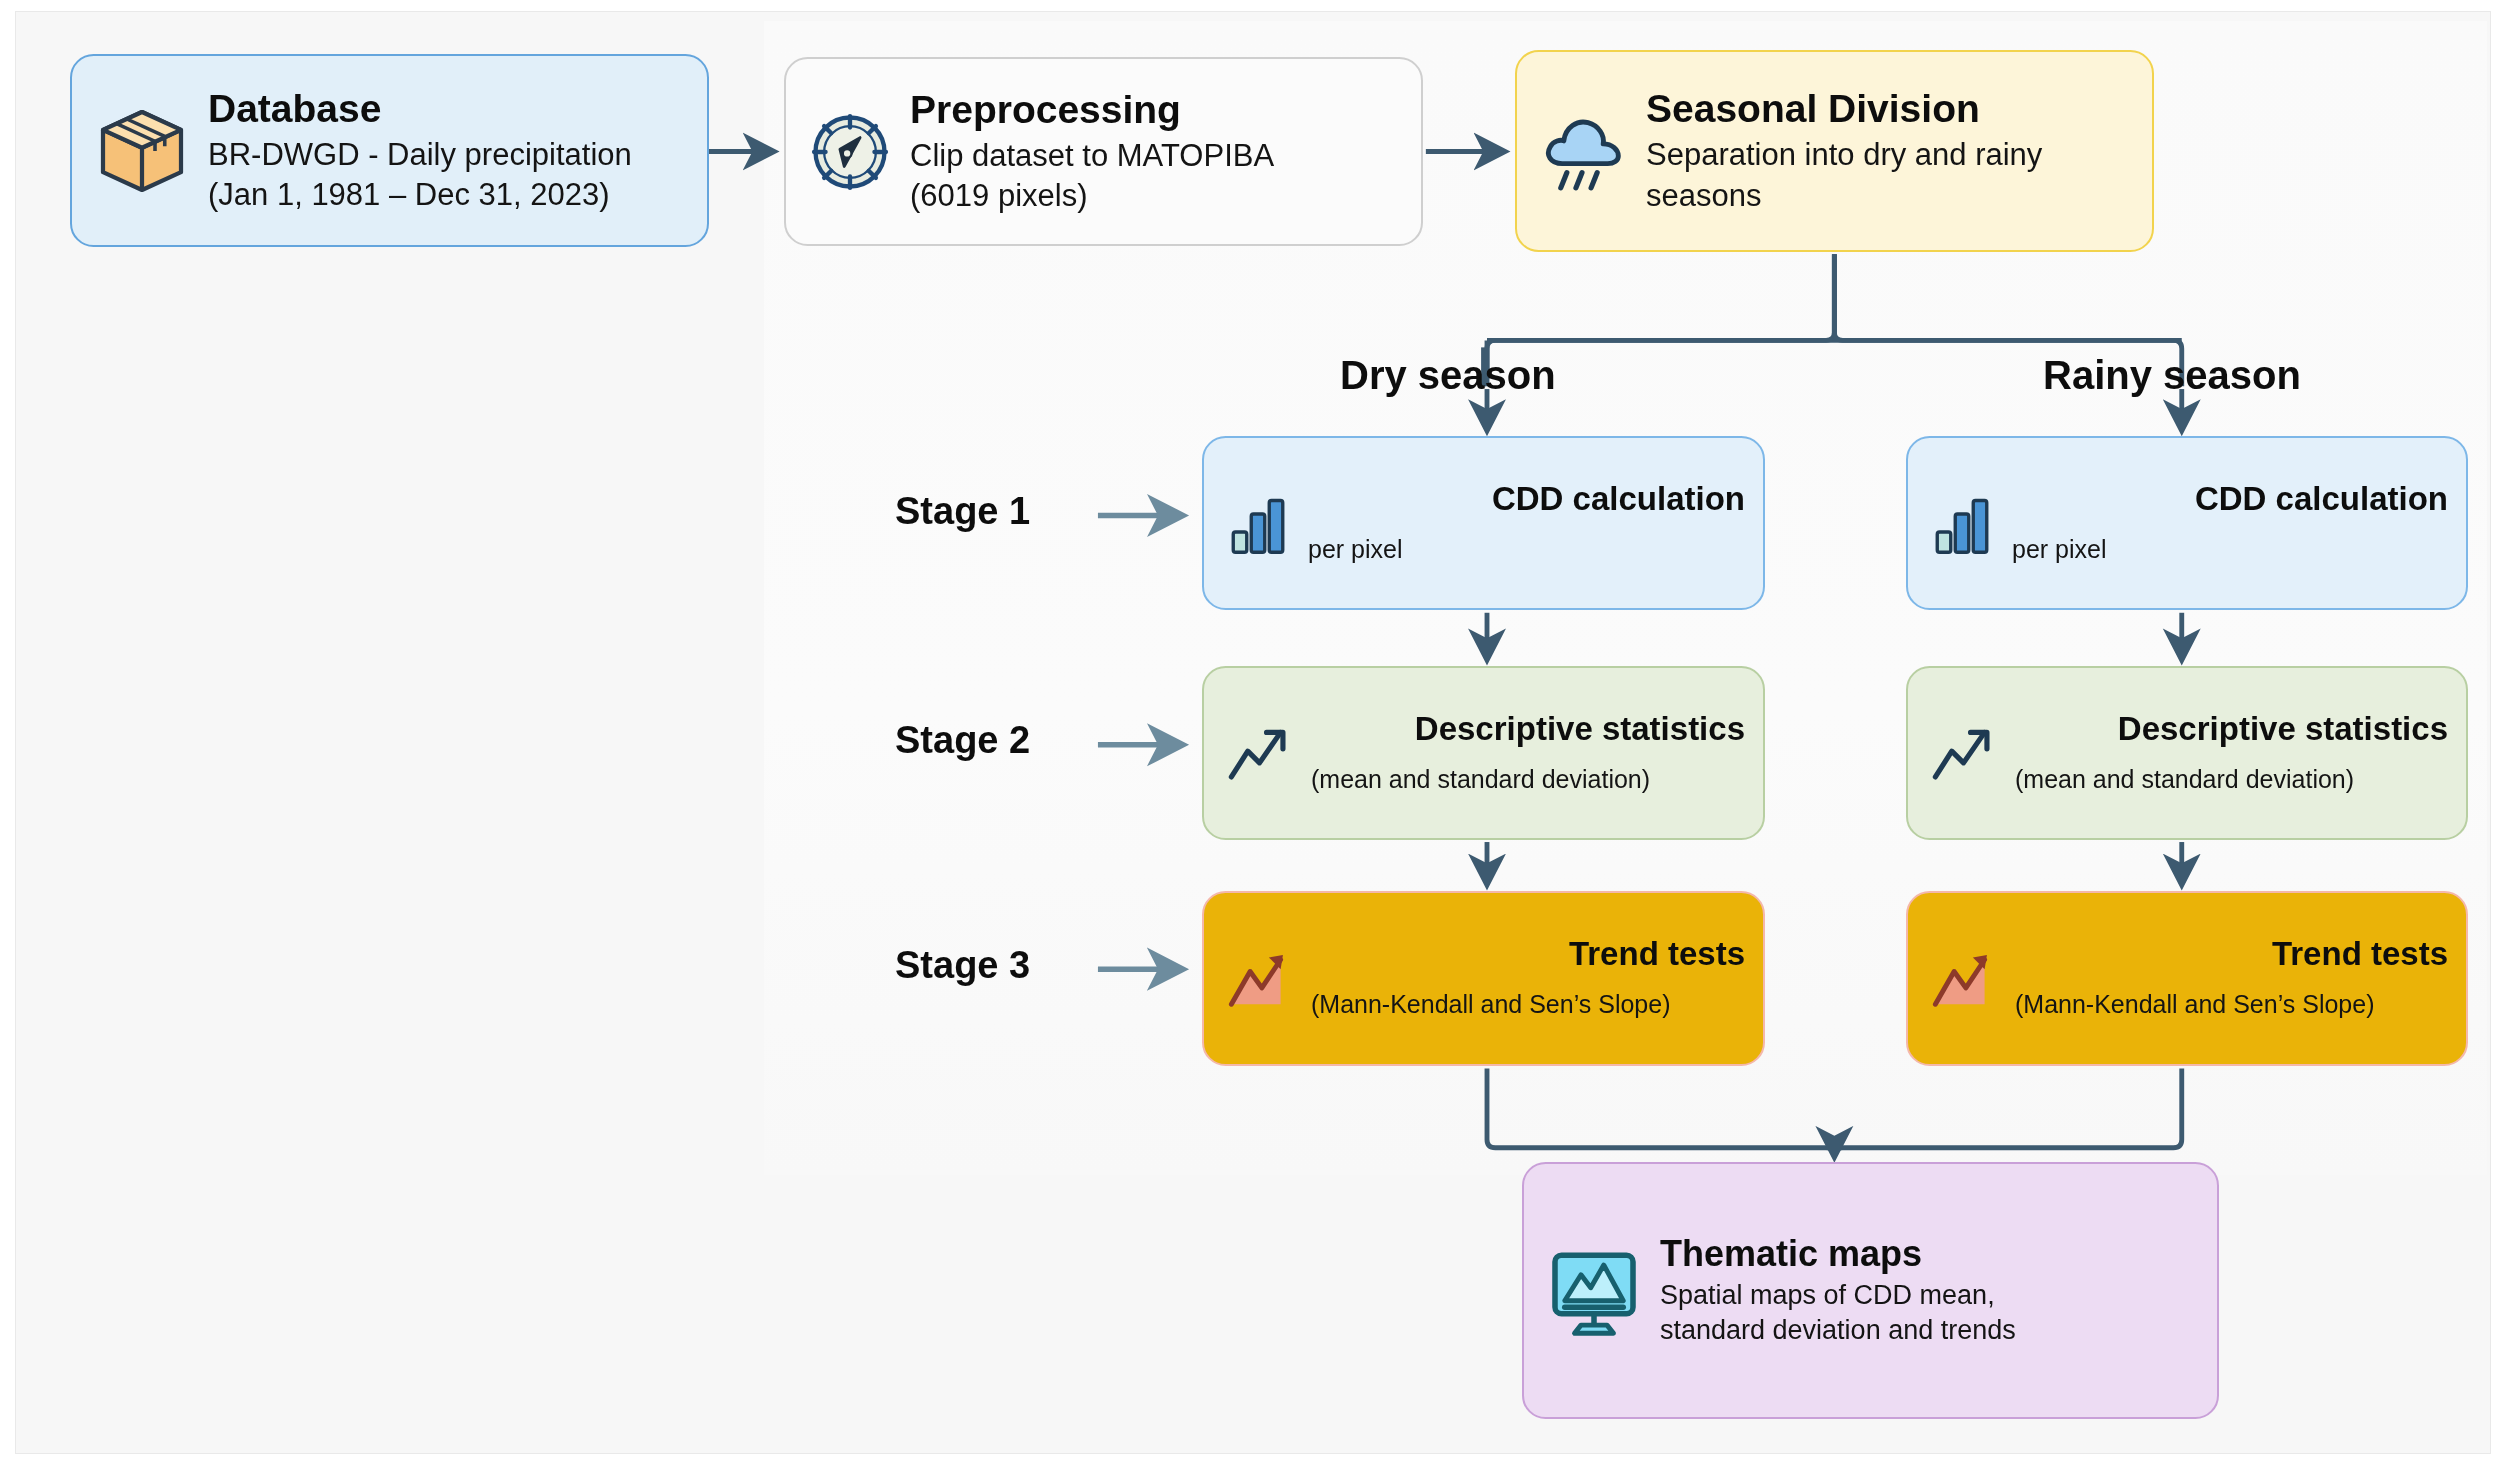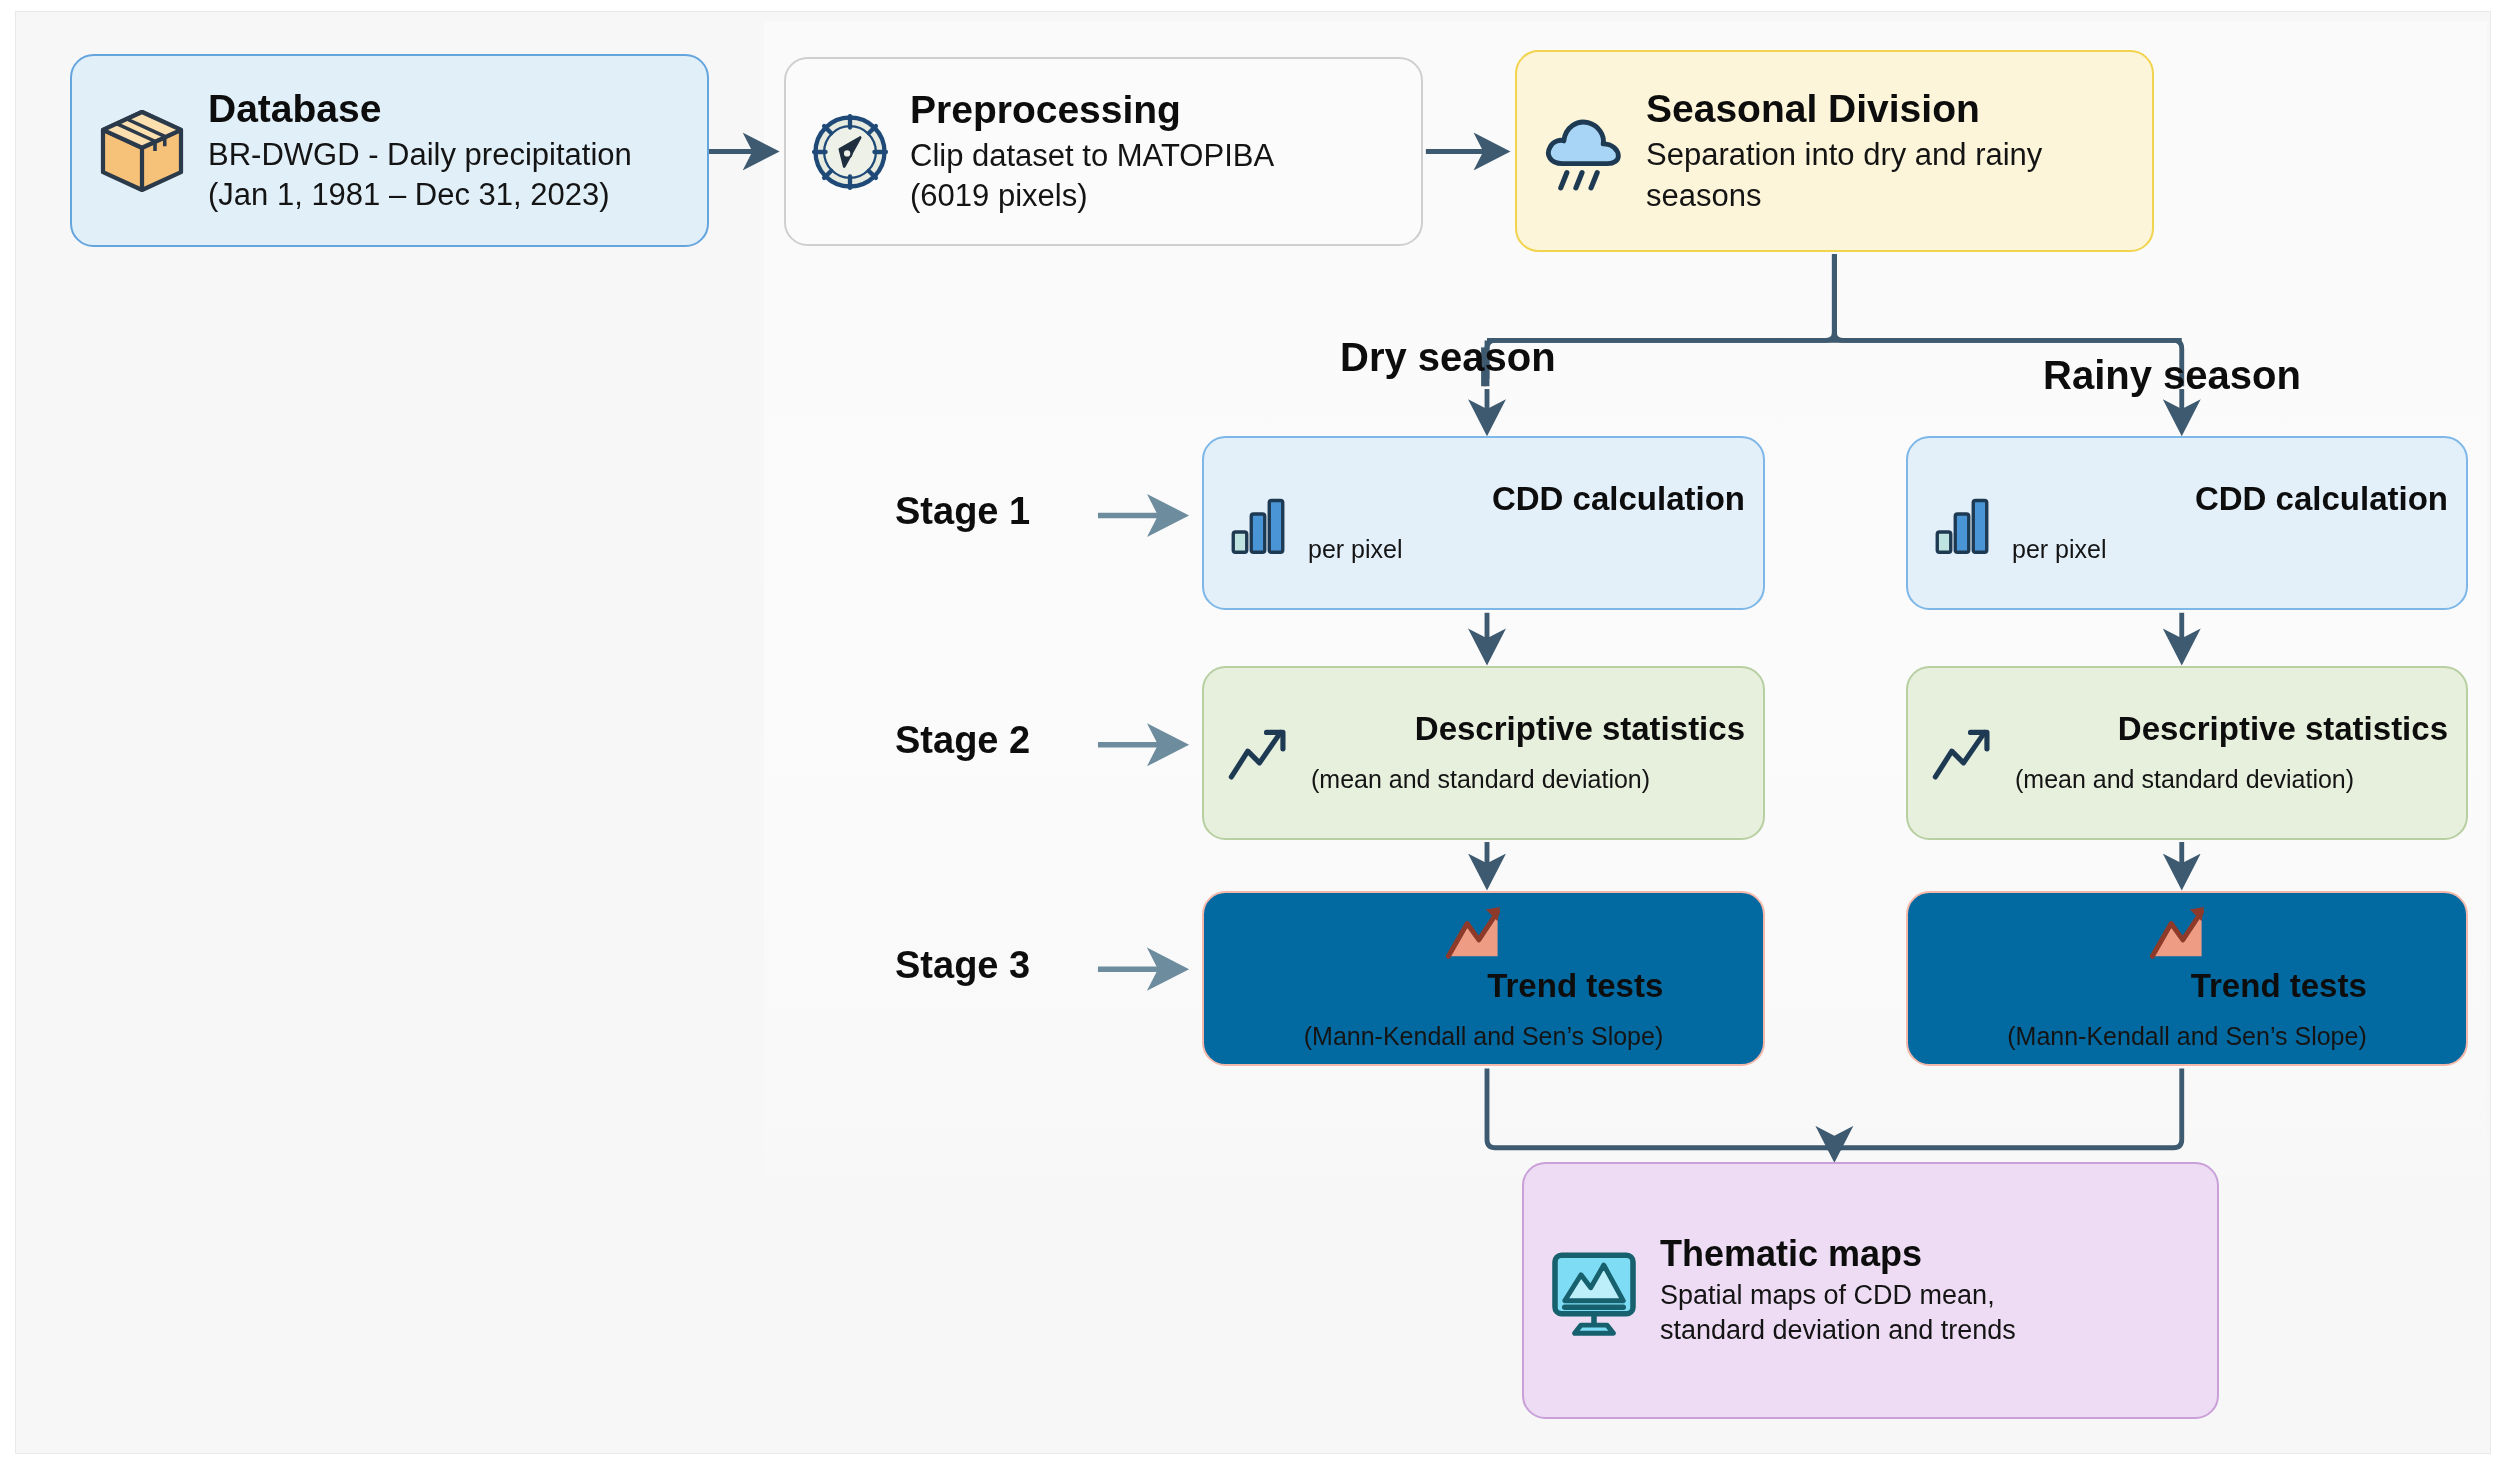--- a/index.html
+++ b/index.html
@@ -61,21 +61,21 @@
     line-height:1.26;
     margin-top:4.2px;
   }
 
   
   .blue-strong{background:#e1eff9;border:2.1px solid #64a5dd;}
   .grey{background:#fbfbfb;border:2.1px solid #cfcfcf;}
   .yellow{background:#fdf5d9;border:2.1px solid #f2d34d;}
   .blue-soft{background:#e3f0fa;border:2.1px solid #7db7e8;}
   .green{background:#e7efdd;border:2.1px solid #b8cfa2;}
-  .red{background:#0369a1;border:2.1px solid #f4b8ab;flex-direction:column;}
+  .red{background:#eab308;border:2.1px solid #f4b8ab;}
   .purple{background:#eddcf3;border:2.1px solid #c9a0d8;}
 
   
   #n-database     {left:54px;  top:54px;  width:639px;  height:193px;margin-left:16px;}
   #n-preprocess   {left:784px;top:57px;  width:639px;  height:189px;}
   #n-seasonal     {left:1515px;top:50px;  width:639px;  height:202px;}
 
   #n-cdd-dry      {left:1202px;top:436px; width:563px;  height:174px;}
   #n-stat-dry     {left:1202px;top:666px; width:563px;  height:174px;}
   #n-trend-dry    {left:1202px;top:891px;width:563px;  height:175px;}
@@ -112,21 +112,21 @@
   #stage3-label{left:895px;top:944px;}
 
   
   .season-label{
     position:absolute;
     font-size:40px;
     font-weight:bold;
     color:#0d0d0d;
     white-space:nowrap;
   }
-  #dry-label{left:1340px;top:335px;}
+  #dry-label{left:1340px;top:353px;}
   #rainy-label{left:2043px;top:353px;}
 
   
   #links{
     position:absolute;
     left:0;top:0;
     width:2512px;height:1468px;
     pointer-events:none;
   }
 </style>

